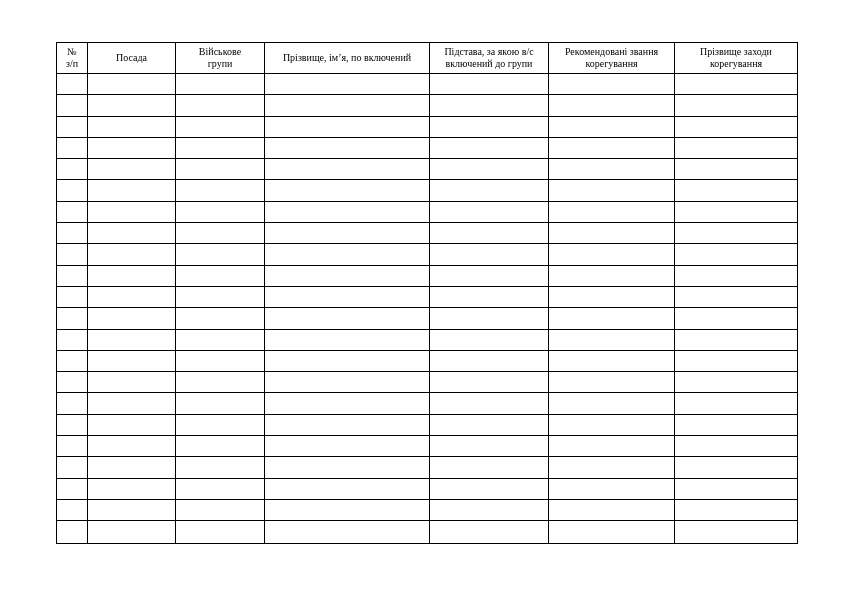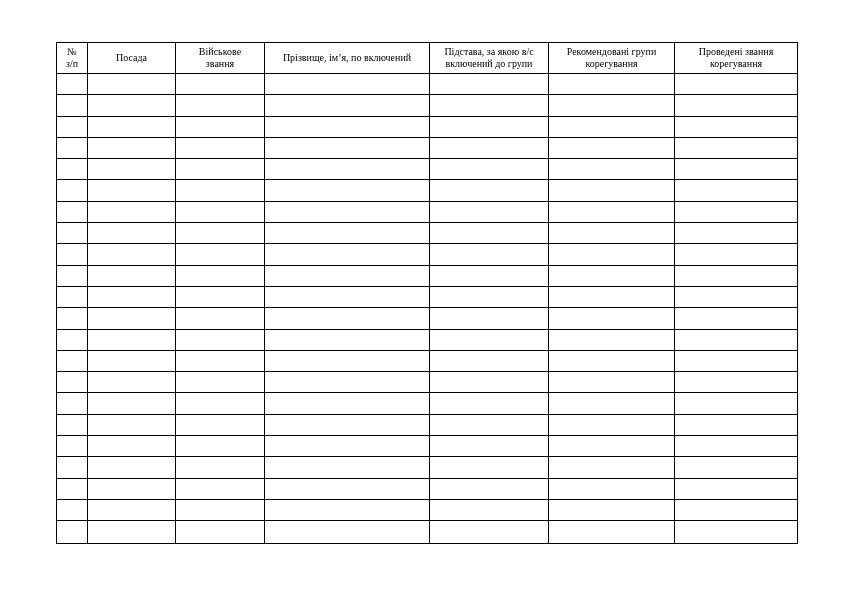--- a/index.html
+++ b/index.html
@@ -65,27 +65,27 @@
         <col style="width: 119px;">
         <col style="width: 126px;">
         <col style="width: 123px;">
       </colgroup>
     <thead>
       <tr>
           <th>№
 з/п</th>
           <th>Посада</th>
           <th>Військове
-звання</th>
+групи</th>
           <th>Прізвище, ім’я, по включений</th>
           <th>Підстава, за якою в/с
 включений до групи</th>
-          <th>Рекомендовані групи
+          <th>Рекомендовані звання
 корегування</th>
-          <th>Проведені звання
+          <th>Прізвище заходи
 корегування</th>
         </tr>
     </thead>
     <tbody>
         <tr>
           <td></td>
           <td></td>
           <td></td>
           <td></td>
           <td></td>

